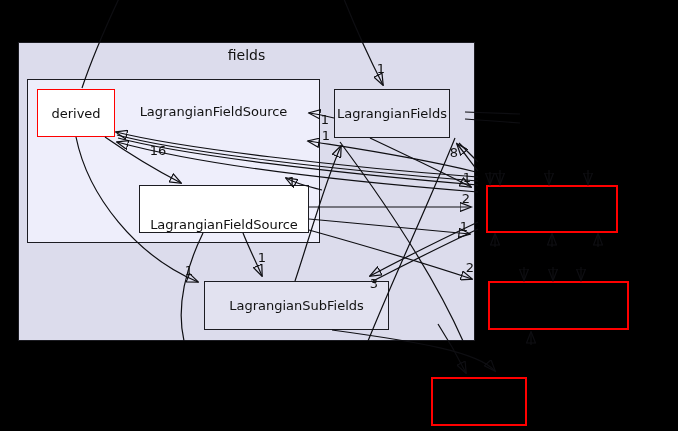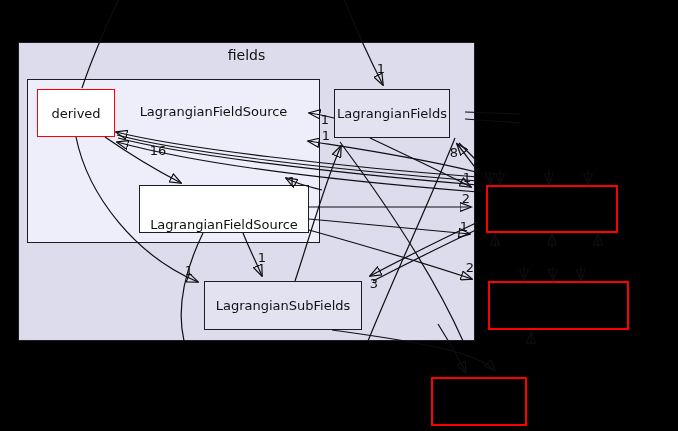--- a/index.html
+++ b/index.html
@@ -18,21 +18,21 @@
   .cluster-label{position:absolute;font-size:14px;line-height:14px;text-align:center;color:var(--text-color);}
   #label-fields{left:18px;top:48px;width:457px;z-index:2;}
   #label-lfs{left:107px;top:105px;width:213px;font-size:13px;z-index:2;}
   .node{position:absolute;box-sizing:border-box;border:1px solid var(--node-border);
         background:var(--node-fill);display:flex;align-items:center;justify-content:center;
         font-size:13px;z-index:2;}
   #node-derived{left:37px;top:89px;width:78px;height:48px;background:var(--active-node-fill);
                 border:1px solid var(--derived-border);}
   #node-lagrangianfields{left:334px;top:89px;width:116px;height:49px;}
   #node-lagrangianfieldsource{left:139px;top:185px;width:170px;height:48px;background:var(--active-node-fill);align-items:flex-end;}
-  #node-lagrangiansubfields{left:204px;top:281px;width:158px;height:49px;}
+  #node-lagrangiansubfields{left:204px;top:281px;width:185px;height:49px;}
   .ext{position:absolute;box-sizing:border-box;background:var(--external-fill);
        border:2px solid var(--external-border);z-index:2;}
   #ext-1{left:486px;top:185px;width:132px;height:48px;}
   #ext-2{left:488px;top:281px;width:141px;height:49px;}
   #ext-3{left:431px;top:377px;width:96px;height:49px;}
   #edges{position:absolute;left:0;top:0;width:678px;height:431px;z-index:5;pointer-events:none;}
   #edges path{fill:none;stroke:var(--edge-color);stroke-width:1.2;}
   .ecount{position:absolute;font-size:13px;line-height:13px;color:var(--text-color);
           transform:translate(-50%,-50%);z-index:7;}
 </style>

